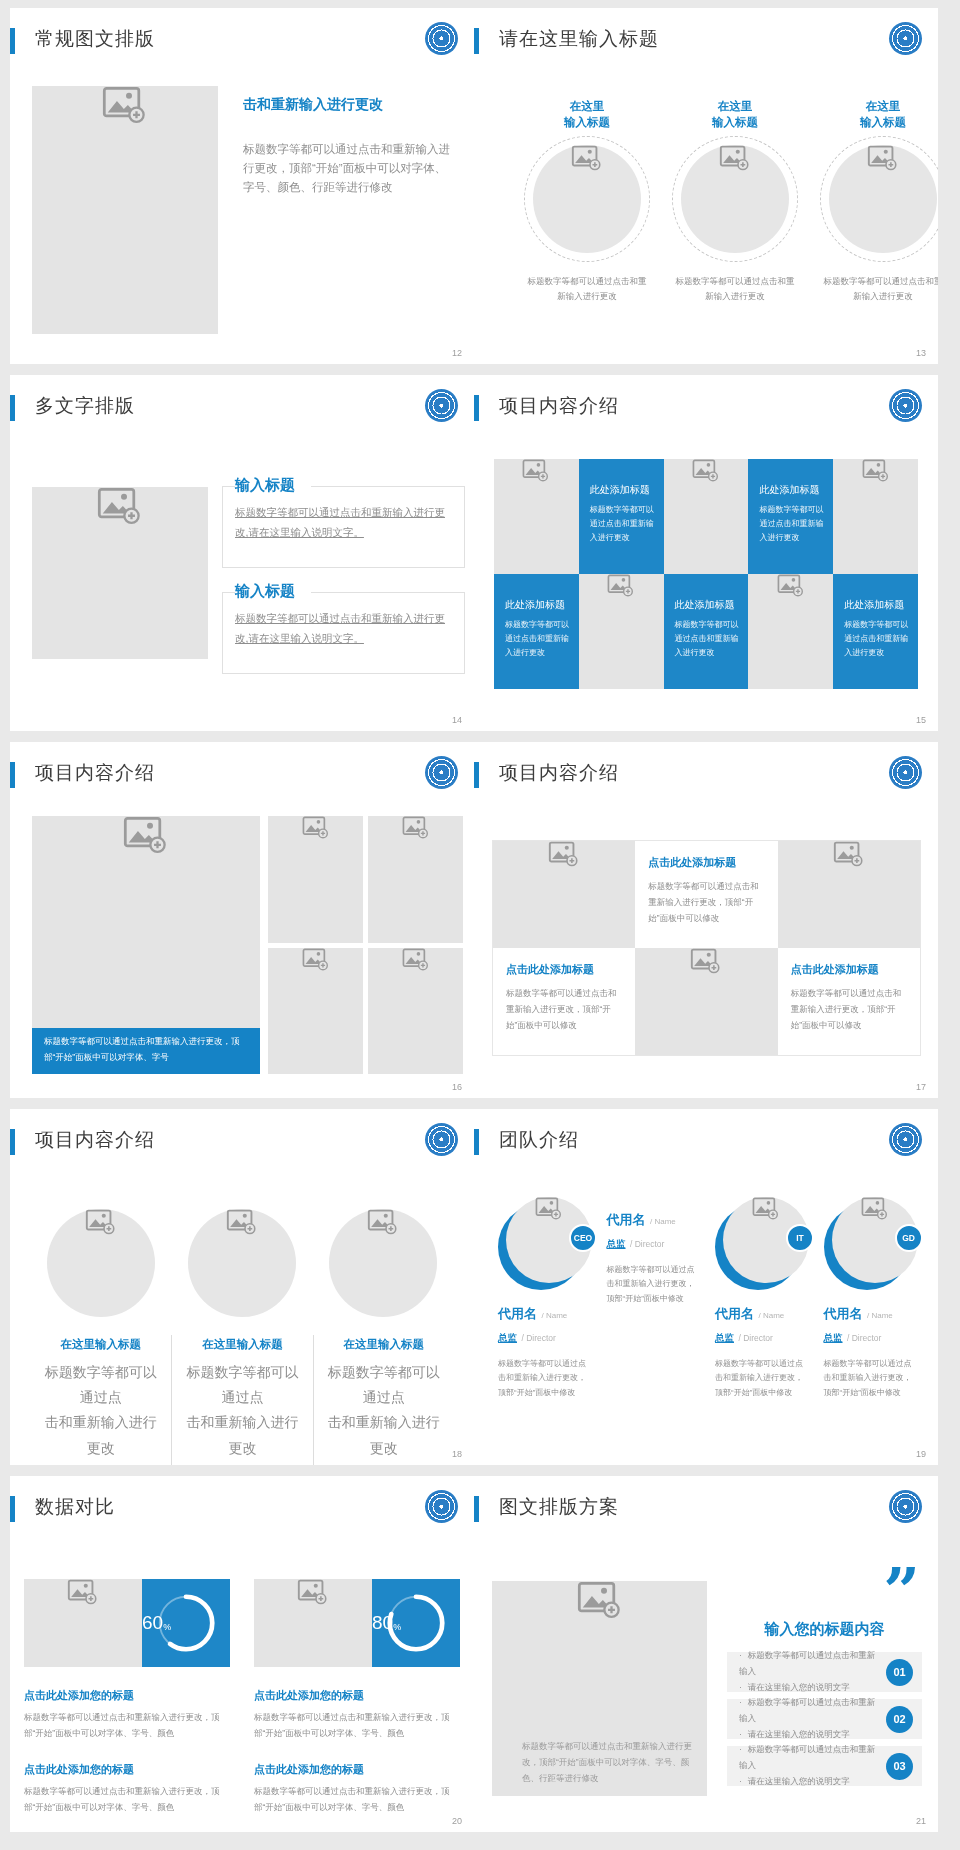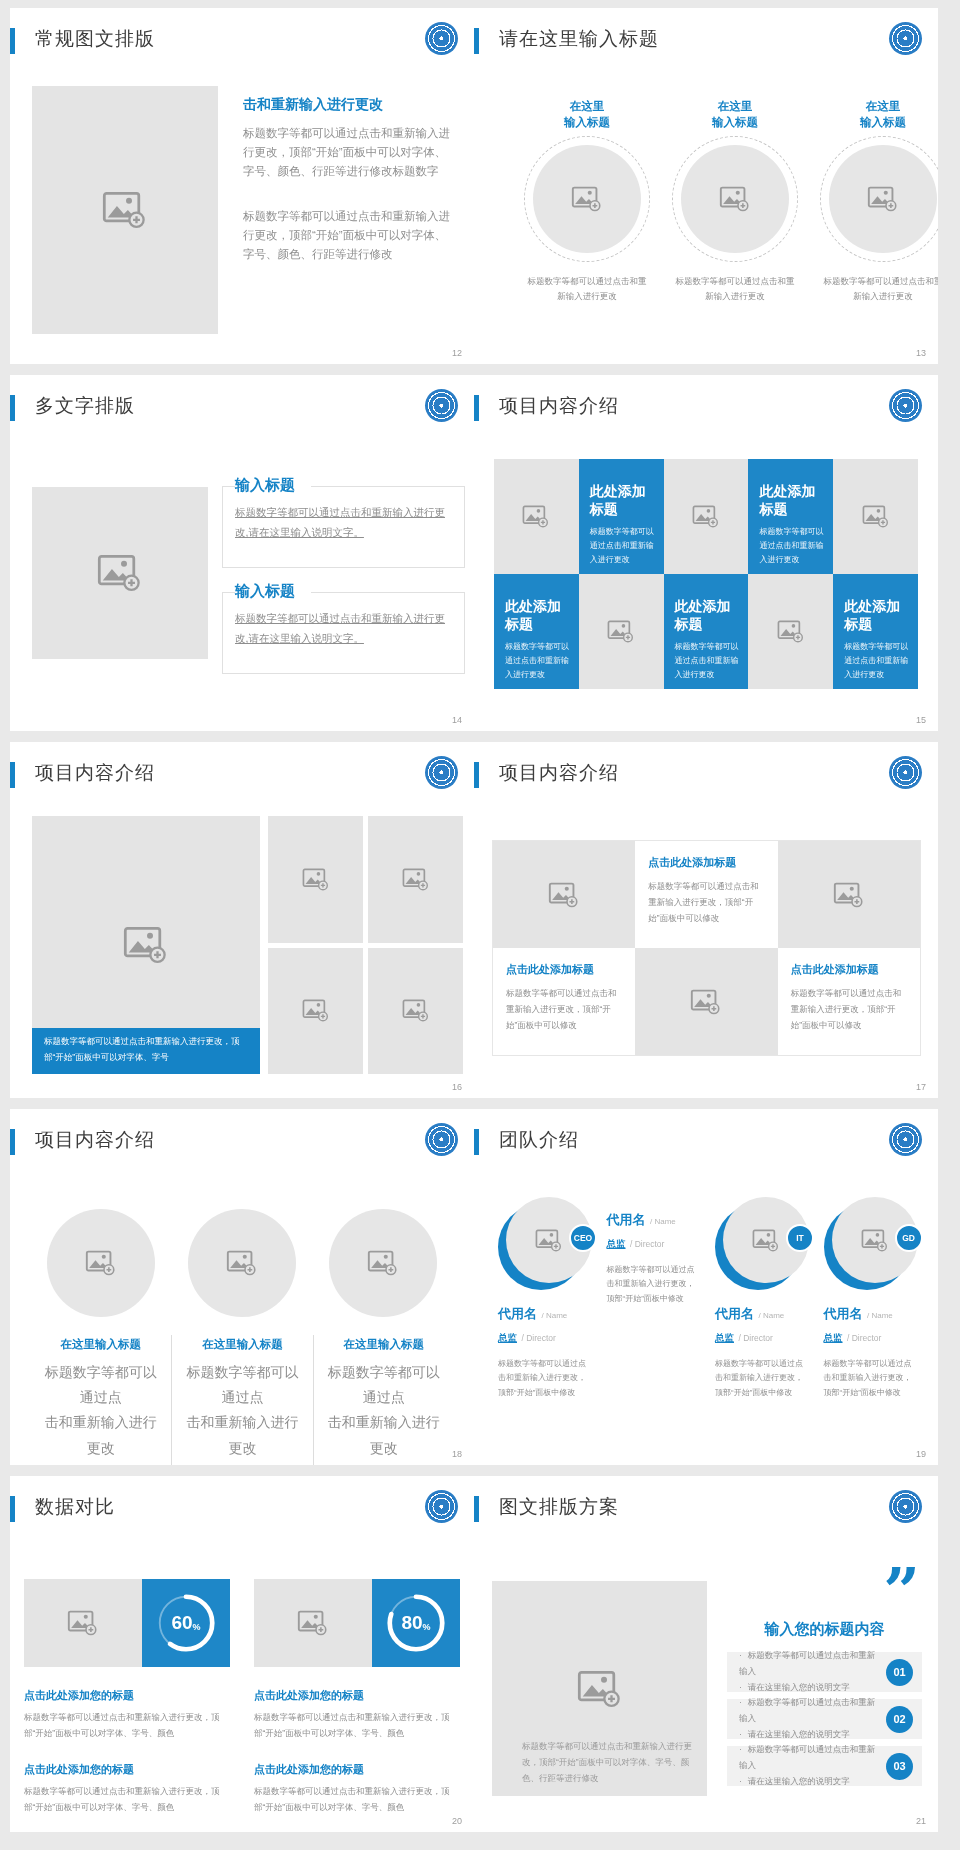--- a/index.html
+++ b/index.html
@@ -13,21 +13,21 @@
   *{box-sizing:border-box;margin:0;padding:0;}
   html,body{width:960px;}
   body{height:1850px;background:#e9e9e9;font-family:"Liberation Sans",sans-serif;}
   .grid{display:grid;grid-template-columns:464px 464px;grid-auto-rows:356px;gap:11px 0;padding:8px 10px;}
   .slide{position:relative;background:#fff;overflow:hidden;}
   .bar{position:absolute;left:0;top:20px;width:5px;height:26px;background:var(--accent);}
   .stitle{position:absolute;left:25px;top:18px;font-size:19px;font-weight:400;letter-spacing:1px;color:var(--title);}
   .logo{position:absolute;right:16px;top:14px;width:33px;height:33px;border-radius:50%;
     background:radial-gradient(circle at 50% 50%, #fff 0 2px, #2a7dc5 2px 8px, rgba(255,255,255,.95) 8px 9px, #2a7dc5 9px 12.5px, #fff 12.5px 13.5px, #2a7dc5 13.5px 16.5px);}
   .pagenum{position:absolute;right:12px;bottom:6px;font-size:9px;color:#9e9e9e;margin-top:29px;}
-  .ph{background:var(--phbg);display:flex;align-items:center;justify-content:center;}
+  .ph{background:var(--phbg);display:flex;justify-content:center;}
   .phicon{width:32px;height:26px;}
   .phicon.lg{width:46px;height:38px;}
   .phicon.sm{width:28px;height:23px;}
   .h-accent{color:var(--accent);font-weight:bold;}
   
   .s12-img{position:absolute;left:22px;top:78px;width:186px;height:248px;}
   .s12-txt{position:absolute;left:233px;top:88px;width:213px;}
   .s12-txt h3{font-size:14px;margin-bottom:10px;}
   .s12-txt p{font-size:11.5px;line-height:1.65;color:var(--body);}
   .s12-txt p.mt{margin-top:26px;}
@@ -40,21 +40,21 @@
   .s13-cap{margin:12px auto 0;width:126px;font-size:8.5px;line-height:1.8;color:var(--body);}
   
   .s14-img{position:absolute;left:22px;top:112px;width:176px;height:172px;}
   .s14-col{position:absolute;left:212px;top:97px;width:243px;}
   .s14-box{position:relative;border:1px solid #e0e0e0;margin-top:14px;margin-bottom:24px;padding:16px 12px 14px;min-height:82px;}
   .s14-h{position:absolute;top:-11px;left:12px;background:#fff;padding-right:16px;color:var(--accent);font-size:15px;font-weight:bold;}
   .s14-b{font-size:10.5px;line-height:1.9;color:var(--body);text-decoration:underline;}
   
   .s15-grid{position:absolute;left:20px;right:20px;top:84px;height:230px;display:grid;grid-template-columns:repeat(5,1fr);grid-template-rows:1fr 1fr;}
   .s15-cell.blue{background:var(--cellblue);padding:24px 9px 0 11px;}
-  .s15-ch{color:#fff;font-size:14px;font-weight:bold;margin-bottom:6px;}
+  .s15-ch{color:#fff;font-size:10px;font-weight:normal;margin-bottom:6px;}
   .s15-cb{color:rgba(255,255,255,.93);font-size:8px;line-height:1.75;}
   
   .s16-img{position:absolute;left:22px;top:74px;width:228px;height:258px;}
   .s16-cap{position:absolute;left:0;right:0;bottom:0;height:46px;background:var(--accent);color:#fff;font-size:8.5px;line-height:1.85;padding:6px 12px 0;text-align:left;}
   .s16-grid{position:absolute;left:258px;top:74px;width:195px;height:258px;display:grid;grid-template-columns:1fr 1fr;grid-template-rows:1fr 1fr;gap:5px;}
   
   .s17-grid{position:absolute;left:18px;top:98px;width:429px;height:216px;display:grid;grid-template-columns:repeat(3,1fr);grid-template-rows:1fr 1fr;border:1px solid #e6e6e6;}
   .s17-cell.ph{border:0;}
   .s17-card{background:#fff;padding:14px 13px 0;}
   .s17-h{color:var(--accent);font-size:11px;font-weight:bold;margin-bottom:8px;}
@@ -85,21 +85,21 @@
   .s20-wrap{position:absolute;left:14px;right:14px;top:103px;display:flex;gap:24px;}
   .s20-col{flex:1;}
   .s20-card{display:flex;height:88px;}
   .s20-imgarea{flex:1;}
   .s20-blue{position:relative;width:88px;height:88px;background:var(--cellblue);}
   .ring{position:absolute;left:14px;top:14px;width:60px;height:60px;}
   .ring .bg{fill:none;stroke:rgba(255,255,255,.38);stroke-width:2;}
   .ring .arc{fill:none;stroke:#fff;stroke-width:5;stroke-linecap:round;transform:rotate(-90deg);transform-origin:32px 32px;}
   .ring .a60{stroke-dasharray:105.6 70.4;}
   .ring .a80{stroke-dasharray:140.8 35.2;}
-  .s20-pct{position:absolute;inset:0;display:flex;align-items:center;justify-content:center;color:#fff;font-weight:bold;}
+  .s20-pct{position:absolute;inset:0;display:flex;align-items:center;color:#fff;}
   .s20-pct .v{font-size:19px;}
   .s20-pct .u{font-size:9px;margin-top:8px;}
   .s20-blk{margin-top:21px;}
   .s20-h{color:var(--accent);font-size:11px;font-weight:bold;margin-bottom:7px;}
   .s20-b{color:var(--body);font-size:8.5px;line-height:1.85;}
   
   .s21-img{position:absolute;left:18px;top:105px;width:215px;height:215px;}
   .s21-cap{position:absolute;left:30px;right:12px;bottom:10px;font-size:8.5px;line-height:1.9;color:#9a9a9a;text-align:left;}
   .s21-quote{position:absolute;right:18px;top:98px;font-family:"DejaVu Serif",serif;font-weight:bold;font-size:64px;line-height:34px;color:var(--accent);}
   .s21-h{position:absolute;left:253px;right:16px;top:144px;text-align:center;color:var(--accent);font-size:15px;font-weight:bold;}
@@ -129,21 +129,20 @@
     <div class="bar"></div>
     <h2 class="stitle">常规图文排版</h2>
     <div class="logo"></div>
     <div class="ph s12-img">
         <svg class="phicon lg">
           <use href="#imgph"></use>
         </svg>
       </div>
     <div class="s12-txt">
       <h3 class="h-accent">击和重新输入进行更改</h3>
-      <p>标题数字等都可以通过点击和重新输入进行更改，顶部“开始”面板中可以对字体、字号、颜色、行距等进行修改标题数字</p>
       <p class="mt">标题数字等都可以通过点击和重新输入进行更改，顶部“开始”面板中可以对字体、字号、颜色、行距等进行修改</p>
     </div>
     <div class="pagenum">12</div>
   </section>
 
   <section class="slide">
     <div class="bar"></div>
     <h2 class="stitle">请在这里输入标题</h2>
     <div class="logo"></div>
     <div class="s13-row">

